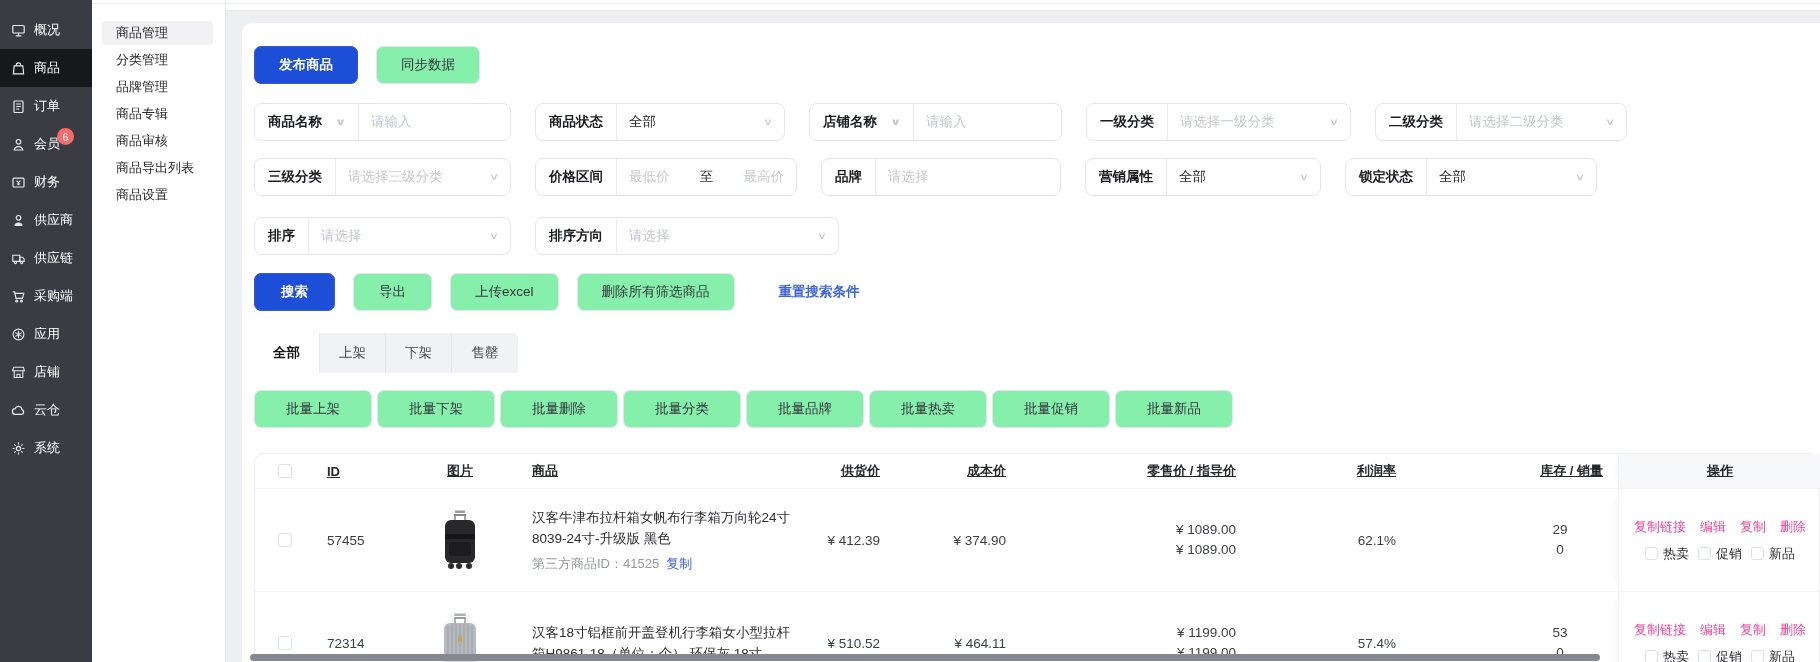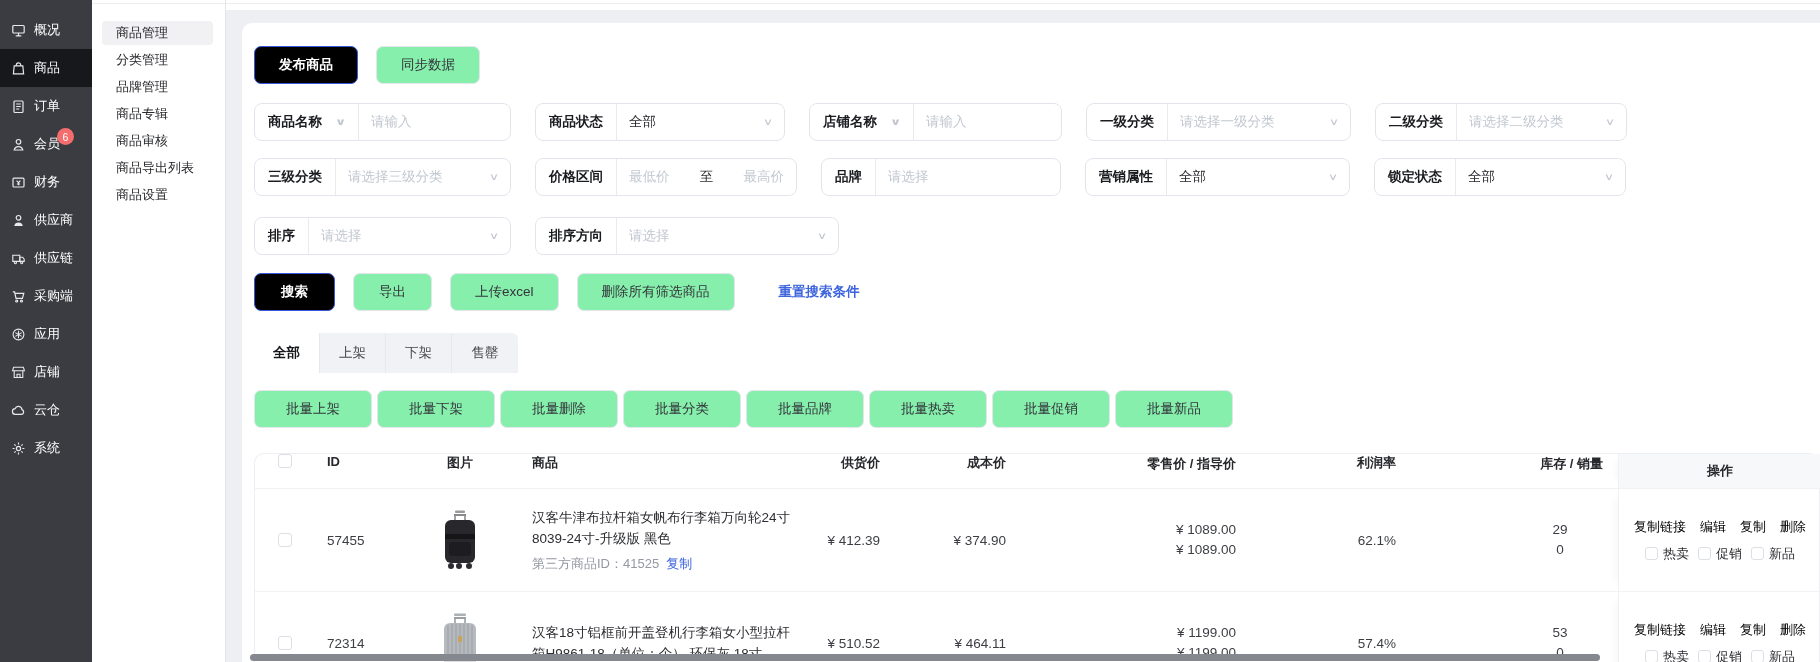--- a/index.html
+++ b/index.html
@@ -22,21 +22,21 @@
 
 
 .main { flex:1; position:relative; background:#edeff3; min-width:0; }
 .main .topwhite { position:absolute; top:0; left:0; right:0; height:10px; background:#fff; }
 .main .topline { position:absolute; top:3px; left:0; right:0; border-top:1px solid #ededef; }
 .panel { position:absolute; top:23px; left:16px; right:0; bottom:0; background:#fff; border-top-left-radius:10px; padding:23px 0 0 12px; overflow:hidden; }
 
 
 .btnrow { display:flex; align-items:center; gap:18px; margin-bottom:19px; }
 .btn { height:38px; border-radius:7px; display:inline-flex; align-items:center; justify-content:center; font-size:13.5px; cursor:pointer; background:#86efac; border:1px solid #e2e5eb; color:#33353a; padding:0 24px; white-space:nowrap; }
-.btn.primary { background:#000000; border-color:#3a57d8; color:#fff; font-weight:bold; }
+.btn.primary { background:#1d4ed8; border-color:#3a57d8; color:#fff; font-weight:bold; }
 .linkbtn { color:#3d63dd; font-weight:bold; font-size:13.5px; cursor:pointer; margin-left:26px; white-space:nowrap; }
 
 
 .frow { display:flex; gap:24px; margin-bottom:17px; }
 .frow.g2 { margin-bottom:21px; }
 .frow.g3 { margin-bottom:18px; }
 .fbox { height:38px; border:1px solid #e2e5eb; border-radius:8px; background:#fff; display:flex; align-items:stretch; font-size:13.5px; overflow:hidden; flex:0 0 auto; }
 .flabel { display:flex; align-items:center; gap:14px; padding:0 13px; font-weight:bold; color:#1b1c20; white-space:nowrap; }
 .fsep { width:1px; background:#e8eaef; }
 .fval { flex:1; display:flex; align-items:center; justify-content:space-between; padding:0 12px; gap:6px; min-width:0; white-space:nowrap; }
@@ -51,41 +51,41 @@
 .tab:last-child { border-right:none; }
 .tab.selected { background:#fff; color:#17181c; font-weight:bold; }
 .actions-row { margin-bottom:22px; }
 
 
 .batchrow { display:flex; gap:5px; margin-bottom:25px; }
 .batch-btn { width:118px; padding:0; }
 
 
 .gtable { border:1px solid #edeff3; border-bottom:none; border-radius:10px 10px 0 0; }
-.thead { display:flex; height:35px; border-bottom:1px solid #f0f1f5; font-weight:bold; font-size:13px; color:#27282c; }
+.thead { display:flex; align-items:center; height:35px; border-bottom:1px solid #f0f1f5; font-weight:bold; font-size:13px; color:#27282c;text-decoration:underline; }
 .trow { display:flex; align-items:center; height:103px; border-bottom:1px solid #f2f3f6; font-size:13.5px; color:#3c3e44; }
 .c-check { flex:0 0 60px; display:flex; justify-content:center; }
 .c-id { flex:0 0 85px; padding-left:12px; }
 .c-img { flex:0 0 120px; display:flex; justify-content:center; }
 .c-prod { flex:0 0 300px; padding-left:12px; padding-right:20px; }
 .c-supply { flex:0 0 60px; text-align:right; }
 .c-cost { flex:0 0 126px; text-align:right; }
 .c-retail { flex:0 0 285px; text-align:right; padding-right:55px; line-height:20px; }
 .c-profit { flex:0 0 110px; text-align:right; padding-right:5px; }
 .c-stock { flex:0 0 217px; text-align:right; padding-right:45px; line-height:20px; }
 .thead .c-stock { padding-right:15px; }
 .c-ops { flex:0 0 203px; align-self:stretch; border-left:1px solid #f0f1f5; display:flex; flex-direction:column; justify-content:center; align-items:center; gap:9px; box-shadow:-8px 0 10px -8px rgba(31,35,41,.06); }
 .thead .c-ops { background:#f7f8fa; flex-direction:row; }
 .cb { width:14px; height:14px; border:1px solid #dcdfe6; border-radius:3px; background:#fff; cursor:pointer; flex:0 0 auto; }
 .cb.small { width:13px; height:13px; }
 .p-title { color:#2c2d32; line-height:21px; }
 .p-sub { margin-top:6px; font-size:13px; color:#9498a1; white-space:nowrap; }
 .p-sub .copy { color:#3d63dd; margin-left:7px; cursor:pointer; }
 .stock-wrap { display:inline-block; min-width:26px; text-align:center; }
-.ops-links { display:flex; gap:14px; font-size:13px; color:#000000; white-space:nowrap; }
+.ops-links { display:flex; gap:14px; font-size:13px; color:#ec4899; white-space:nowrap; }
 .ops-links span { cursor:pointer; }
 .ops-flags { display:flex; gap:9px; align-items:center; font-size:13px; color:#2c2d32; white-space:nowrap; }
 .flag { display:flex; align-items:center; gap:5px; }
 
 
 .hscroll { position:absolute; left:250px; bottom:1px; width:1350px; height:7px; border-radius:4px; background:#85888e; z-index:20; cursor:pointer; }
 </style>
 </head>
 <body>
 
@@ -318,21 +318,21 @@
       </div>
       <div class="fbox" style="width:240px">
         <div class="flabel">
             <span>品牌</span>
           </div>
         <div class="fsep"></div>
         <div class="fval">
             <span class="ph">请选择</span>
           </div>
       </div>
-      <div class="fbox" style="width:265px">
+      <div class="fbox" style="width:236px">
         <div class="flabel">
             <span>营销属性</span>
           </div>
         <div class="fsep"></div>
         <div class="fval">
             <span class="val">全部</span>
             <span class="chev">∨</span>
           </div>
       </div>
       <div class="fbox" style="width:252px">

